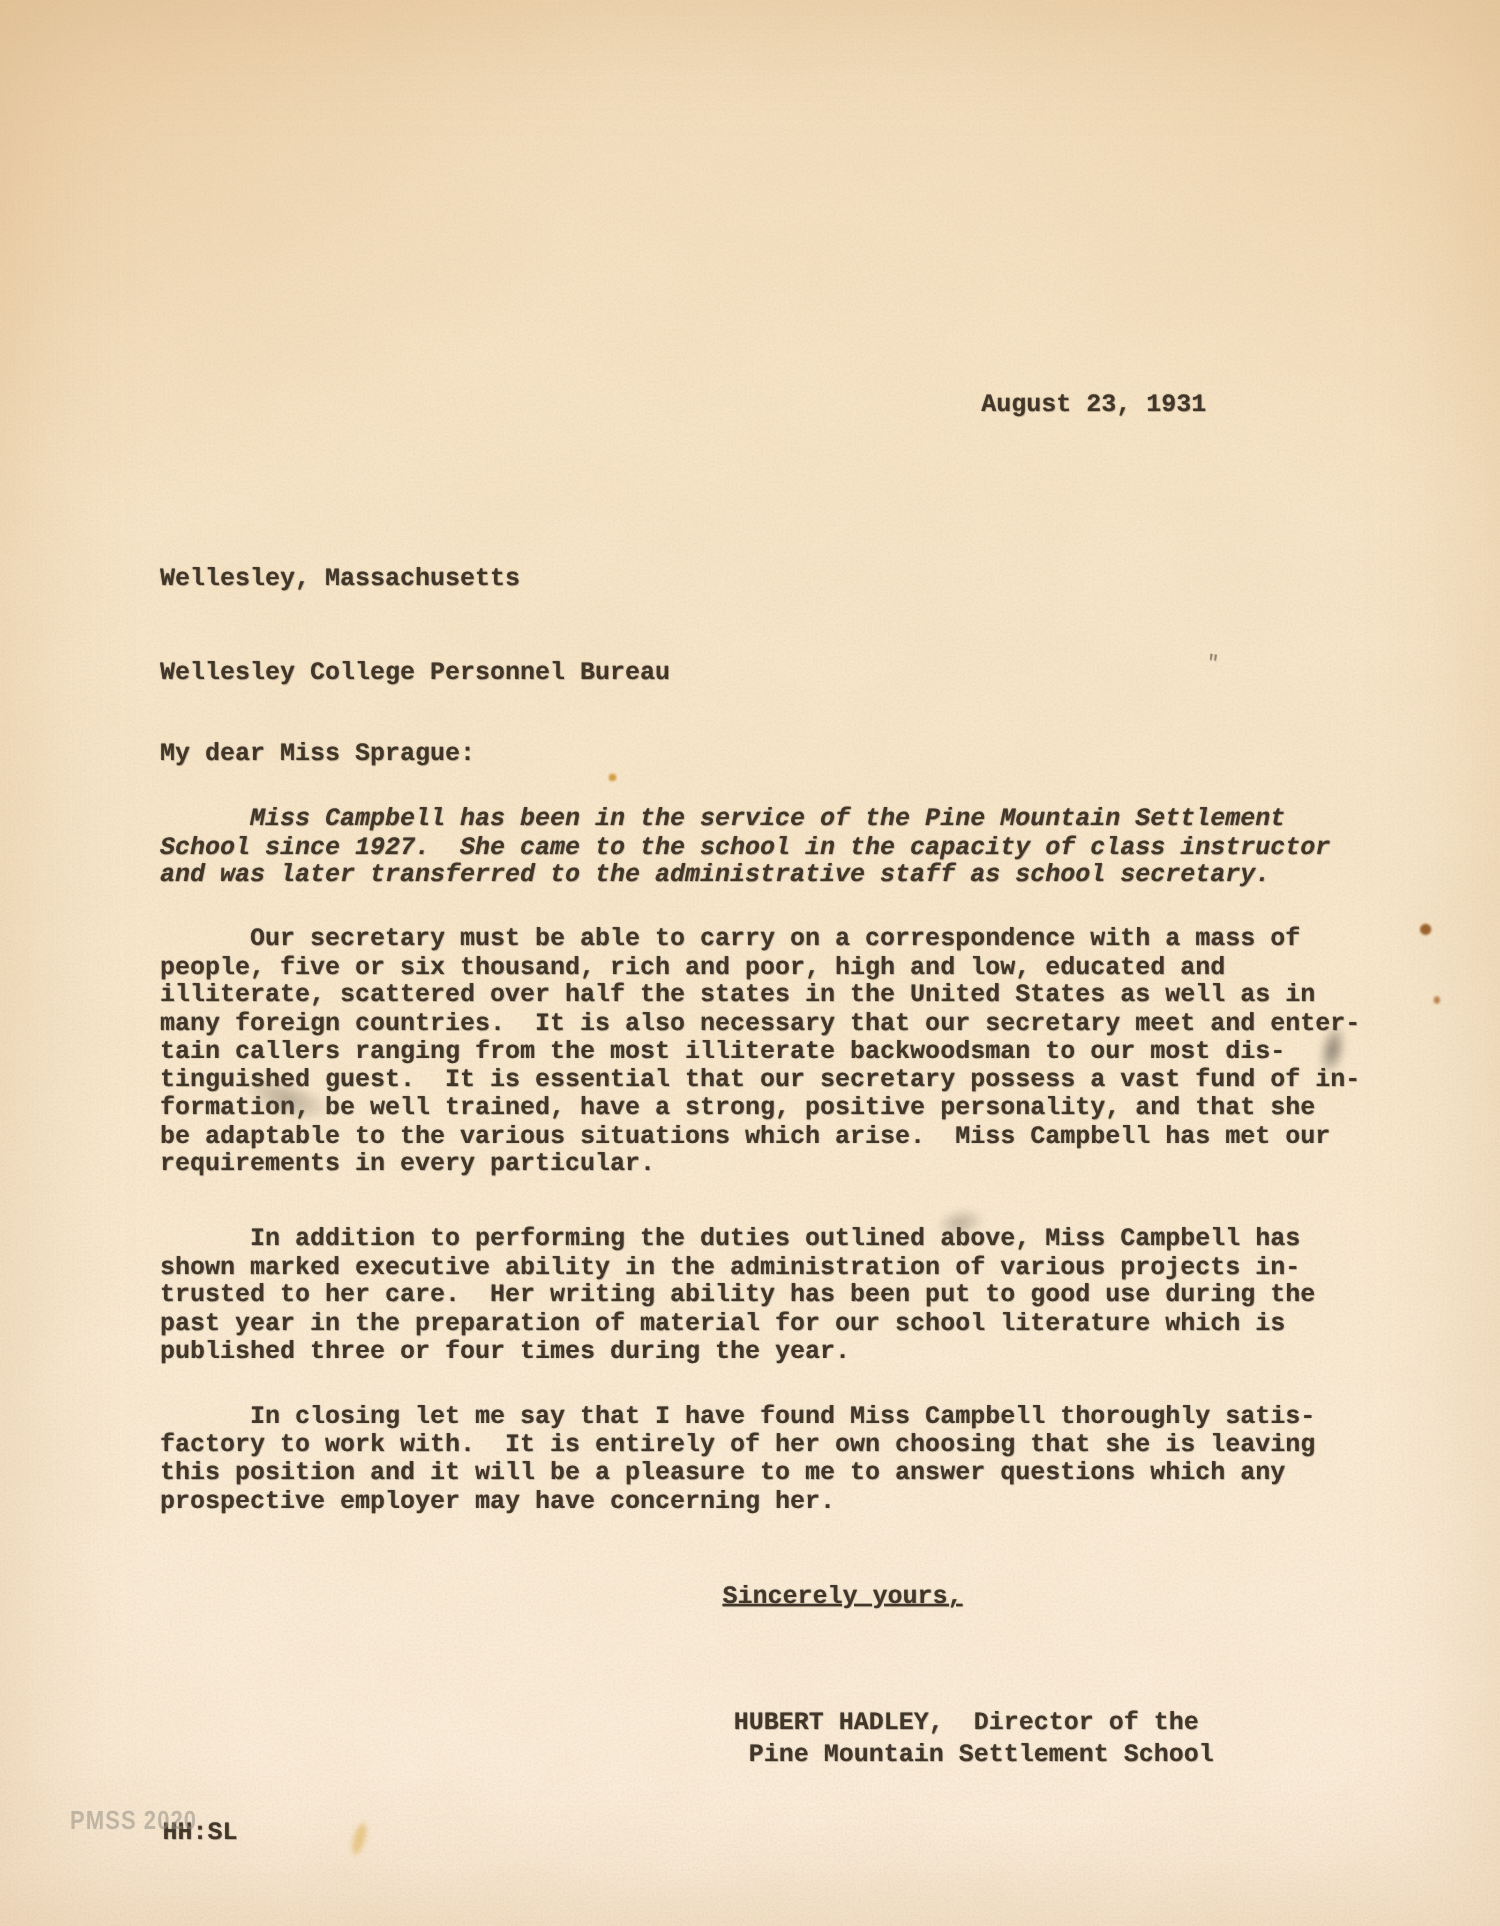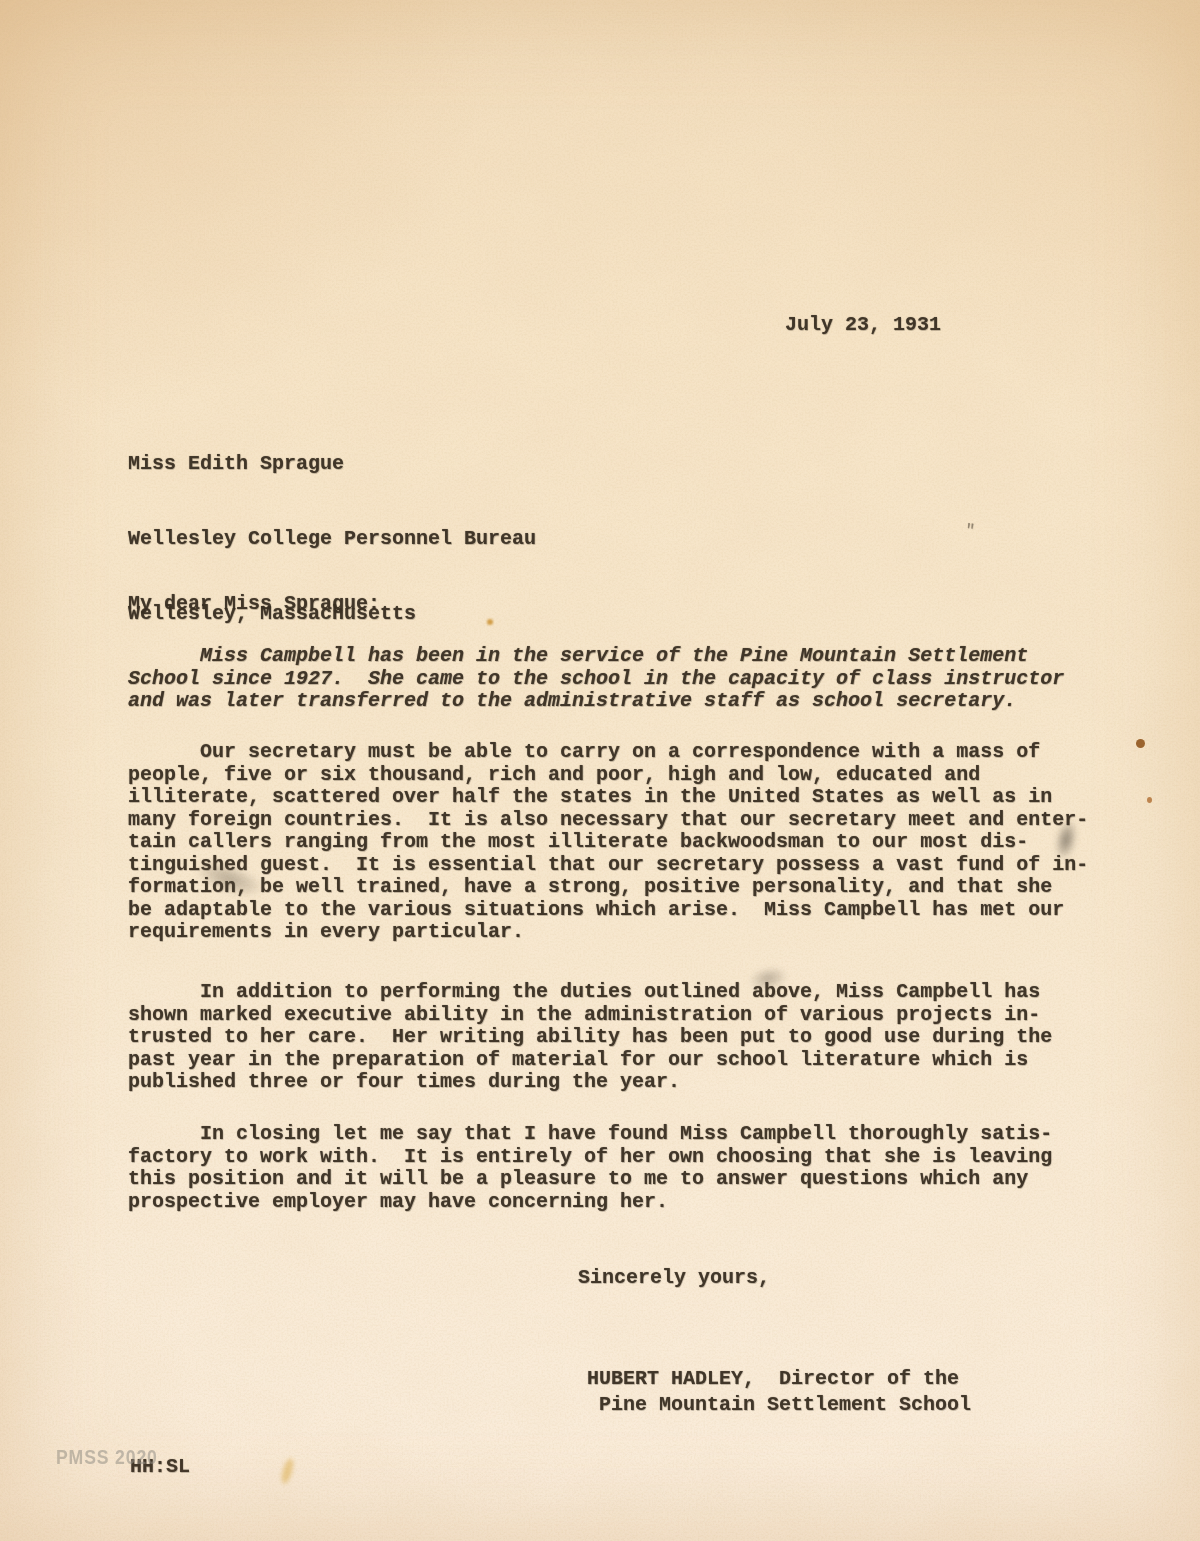--- a/index.html
+++ b/index.html
@@ -24,21 +24,21 @@
     letter-spacing:0px;
   }
   .date-line{left:785px;top:314px;}
   .address{left:128px;top:401px;line-height:25px;}
   .subject{left:470px;top:525px;}
   .salutation{left:128px;top:593px;}
   .p1{left:128px;top:645px;font-style:italic;}
   .p2{left:128px;top:741px;}
   .p3{left:128px;top:981px;}
   .p4{left:128px;top:1123px;}
-  .closing{left:578px;top:1267px;}
+  .closing{left:578px;top:1267px;text-decoration:underline;}
   .signature{left:575px;top:1366px;line-height:26px;text-align:center;}
   .initials{left:130px;top:1424px;margin-top:32px;}
   .stray-mark{left:965px;top:520px;font-size:16px;font-weight:400;opacity:.55;transform:rotate(8deg);}
   .watermark{
     position:absolute;z-index:4;left:56px;top:1445px;
     font-family:"Liberation Sans","DejaVu Sans",sans-serif;
     font-size:21px;font-weight:700;
     color:rgba(148,143,135,0.55);
     transform:scaleX(0.84);transform-origin:left top;
     letter-spacing:1px;white-space:pre;
@@ -89,26 +89,25 @@
   </svg>
 
   <div class="stain stain-smear-right"></div>
   <div class="stain stain-smear-left"></div>
   <div class="stain stain-smear-above"></div>
   <div class="stain stain-rust-1"></div>
   <div class="stain stain-rust-2"></div>
   <div class="stain stain-yellow"></div>
   <div class="stain stain-fleck-1"></div>
 
-  <div class="ink date-line">July 23, 1931</div>
+  <div class="ink date-line">August 23, 1931</div>
 
   <div class="ink address">
-    <div>Miss Edith Sprague</div>
+    <div>Wellesley, Massachusetts</div>
     <div>Wellesley College Personnel Bureau</div>
-    <div>Wellesley, Massachusetts</div>
   </div>
 
 
   <div class="ink salutation">My dear Miss Sprague:</div>
 
   <div class="ink p1">      Miss Campbell has been in the service of the Pine Mountain Settlement
 School since 1927.  She came to the school in the capacity of class instructor
 and was later transferred to the administrative staff as school secretary.</div>
   <div class="ink p2">      Our secretary must be able to carry on a correspondence with a mass of
 people, five or six thousand, rich and poor, high and low, educated and

